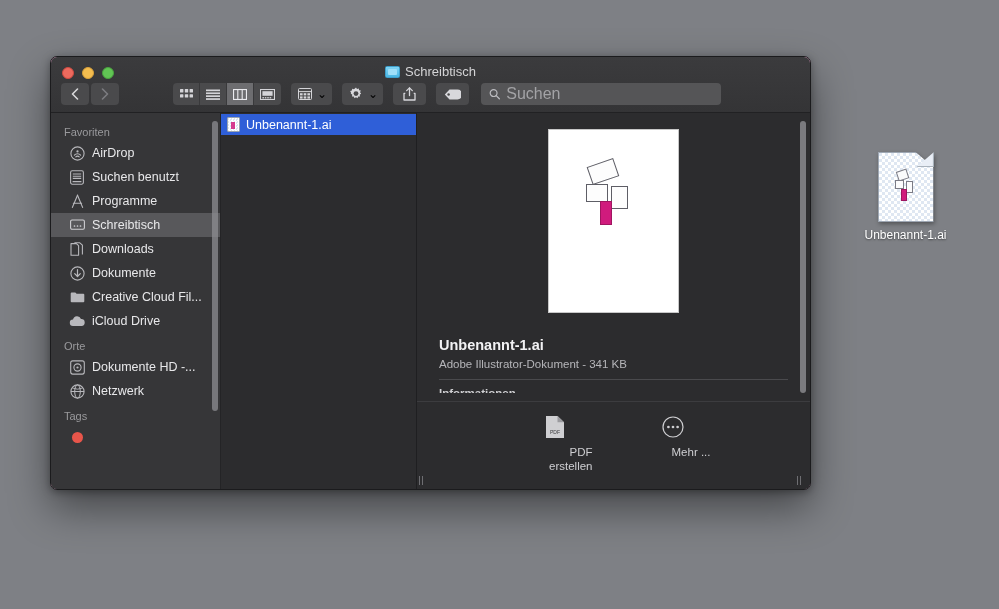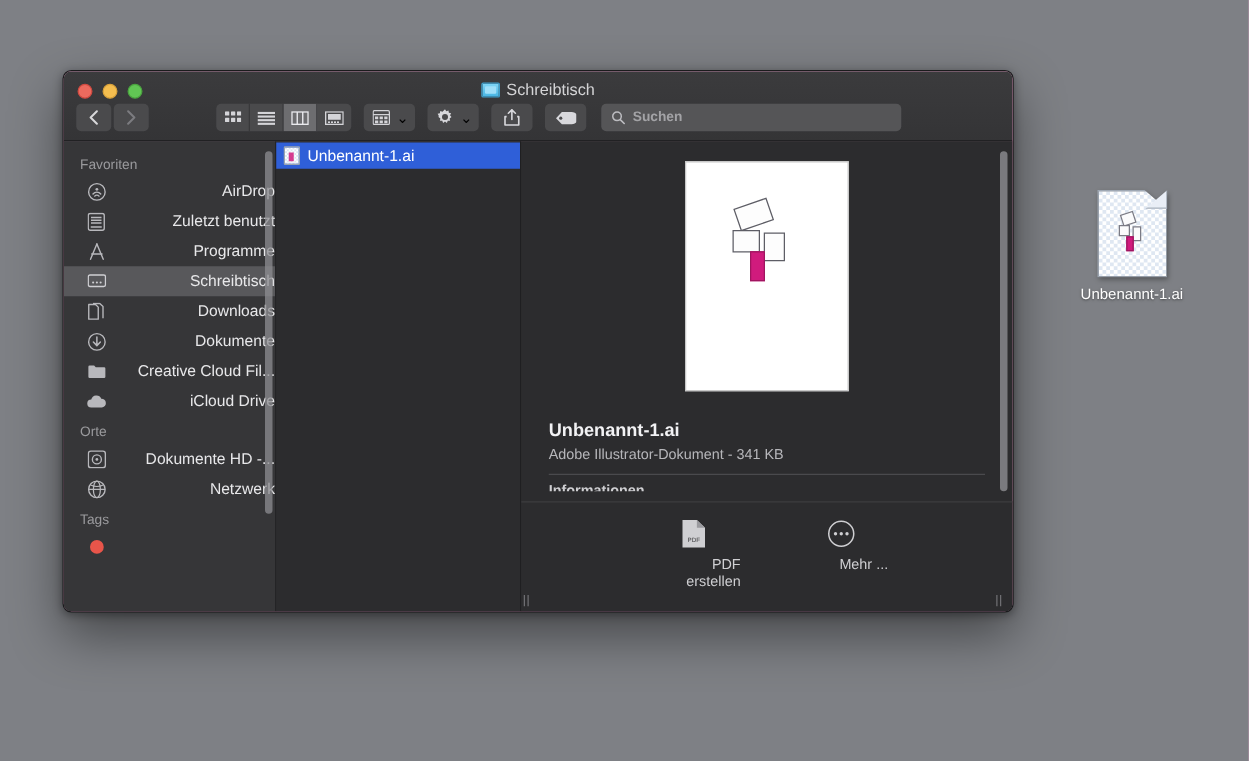--- a/index.html
+++ b/index.html
@@ -188,24 +188,23 @@
     align-items: center;
     gap: 6px;
     padding: 0 8px;
     max-width: 240px;
   }
   .search-field input {
     background: transparent;
     border: none;
     outline: none;
     color: #e4e4e6;
-    font-size: 11px;
+    font-size: 16px;
     font-family: "Liberation Sans", sans-serif;
     width: 100%;
-    font-weight: bold;
   }
   .search-field input::placeholder { color: #a3a3a6; }
 
   
   .win-body {
     flex: 1;
     display: flex;
     min-height: 0;
     background: #2c2c2e;
   }
@@ -229,21 +228,20 @@
   .sb-item {
     height: 24px;
     display: flex;
     align-items: center;
     gap: 7px;
     padding-left: 18px;
     font-size: 12.5px;
     color: #e8e8ea;
     cursor: default;
     white-space: nowrap;
-    justify-content: space-between;
   }
   .sb-item.selected { background: #58585b; }
   .sb-ico {
     width: 16px; height: 16px;
     flex: 0 0 16px;
     display: flex; align-items: center; justify-content: center;
     color: #b8b8bc;
   }
   .sb-ico svg { display: block; }
   .sb-scrollbar {
@@ -569,21 +567,21 @@
           <svg width="14" height="15" viewBox="0 0 14 15">
             <rect x="0.6" y="0.8" width="12.8" height="13.4" rx="1.6" fill="none" stroke="#b8b8bc" stroke-width="1.1"></rect>
             <g stroke="#b8b8bc" stroke-width="1.1">
                 <line x1="2.8" y1="4" x2="11.2" y2="4"></line>
                 <line x1="2.8" y1="6.2" x2="11.2" y2="6.2"></line>
                 <line x1="2.8" y1="8.4" x2="11.2" y2="8.4"></line>
               </g>
             <path d="M2.6 11.6 h8.8" stroke="#b8b8bc" stroke-width="1.1"></path>
           </svg>
         </span>
-        <span>Zuletzt benutzt</span>
+        <span>Suchen benutzt</span>
       </div>
 
       <div class="sb-item">
         <span class="sb-ico">
           <svg width="15" height="15" viewBox="0 0 15 15">
             <path d="M7.5 1.2 L12.6 13.4" stroke="#b8b8bc" stroke-width="1.15" fill="none" stroke-linecap="round"></path>
             <path d="M7.5 1.2 L2.4 13.4" stroke="#b8b8bc" stroke-width="1.15" fill="none" stroke-linecap="round"></path>
             <path d="M3.4 9.2 H11.6" stroke="#b8b8bc" stroke-width="1.15" stroke-linecap="round"></path>
           </svg>
         </span>

